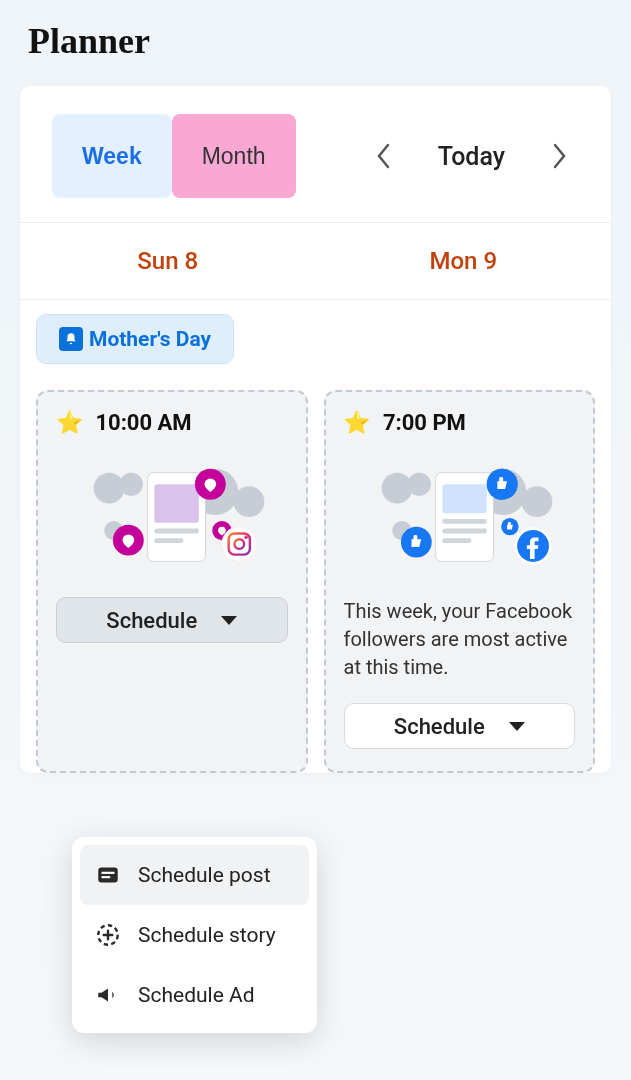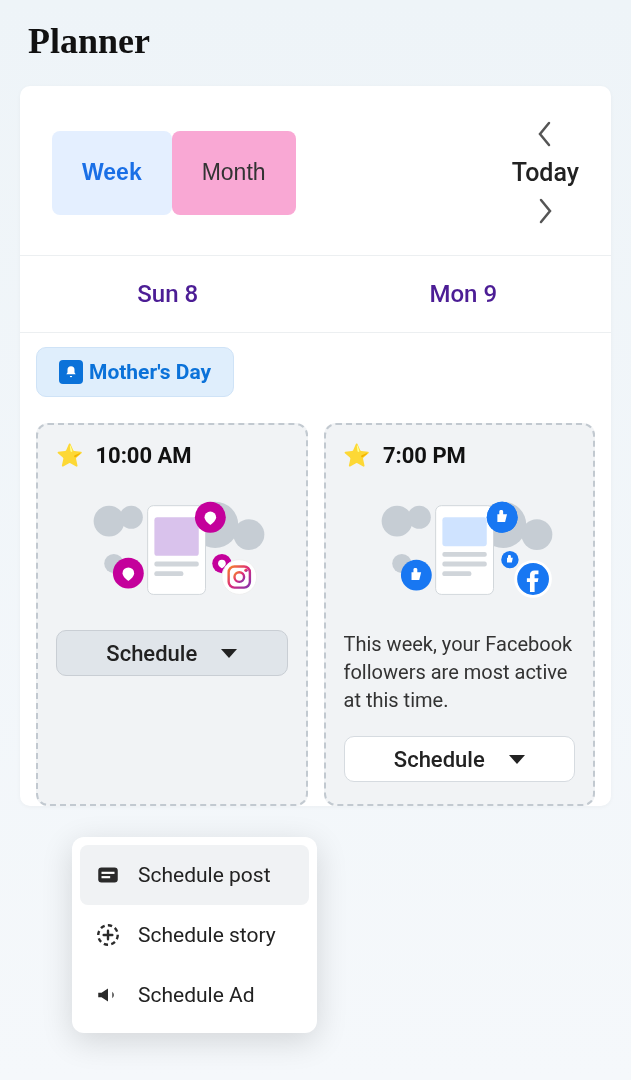--- a/index.html
+++ b/index.html
@@ -50,23 +50,22 @@
     color: #1a6fe6;
     font-weight: 600;
   }
   .seg-btn.inactive {
     background: #f9a8d4;
     color: #333;
   }
   .nav-group {
     display: flex;
     align-items: center;
-    gap: 4px;
+    gap: 34px;
     margin-left: auto;
-    flex-direction: column;
   }
   .nav-arrow {
     width: 40px;
     height: 40px;
     display: flex;
     align-items: center;
     justify-content: center;
     cursor: pointer;
     color: #555;
   }
@@ -78,21 +77,21 @@
   .day-headers {
     display: grid;
     grid-template-columns: 1fr 1fr;
     border-top: 1px solid #eceff1;
     border-bottom: 1px solid #eceff1;
   }
   .day-header {
     text-align: center;
     padding: 24px 8px;
     font-size: 24px;
-    color: #4c1d95;
+    color: #c2410c;
     font-weight: 500;
   }
   .event-row {
     padding: 14px 16px 10px;
   }
   .event-badge {
     display: inline-flex;
     align-items: center;
     gap: 6px;
     background: #dfeefc;

